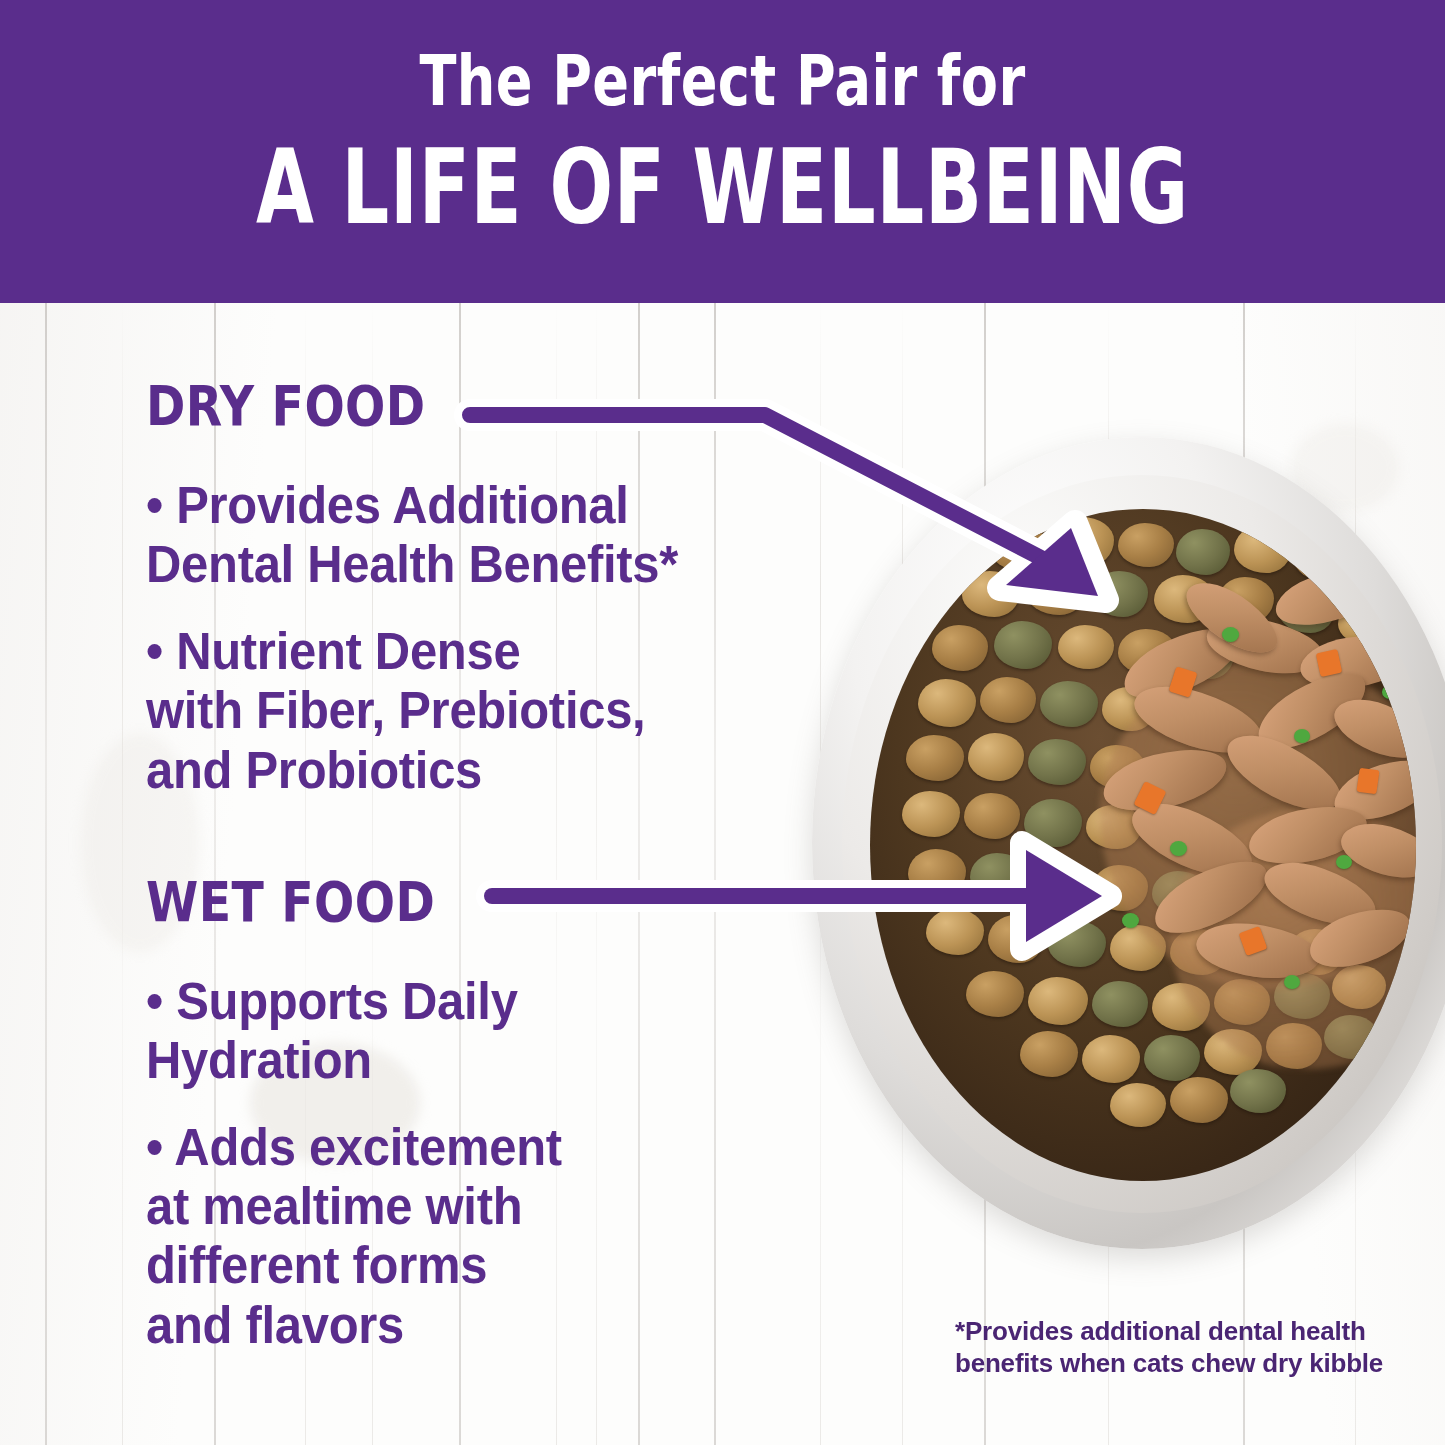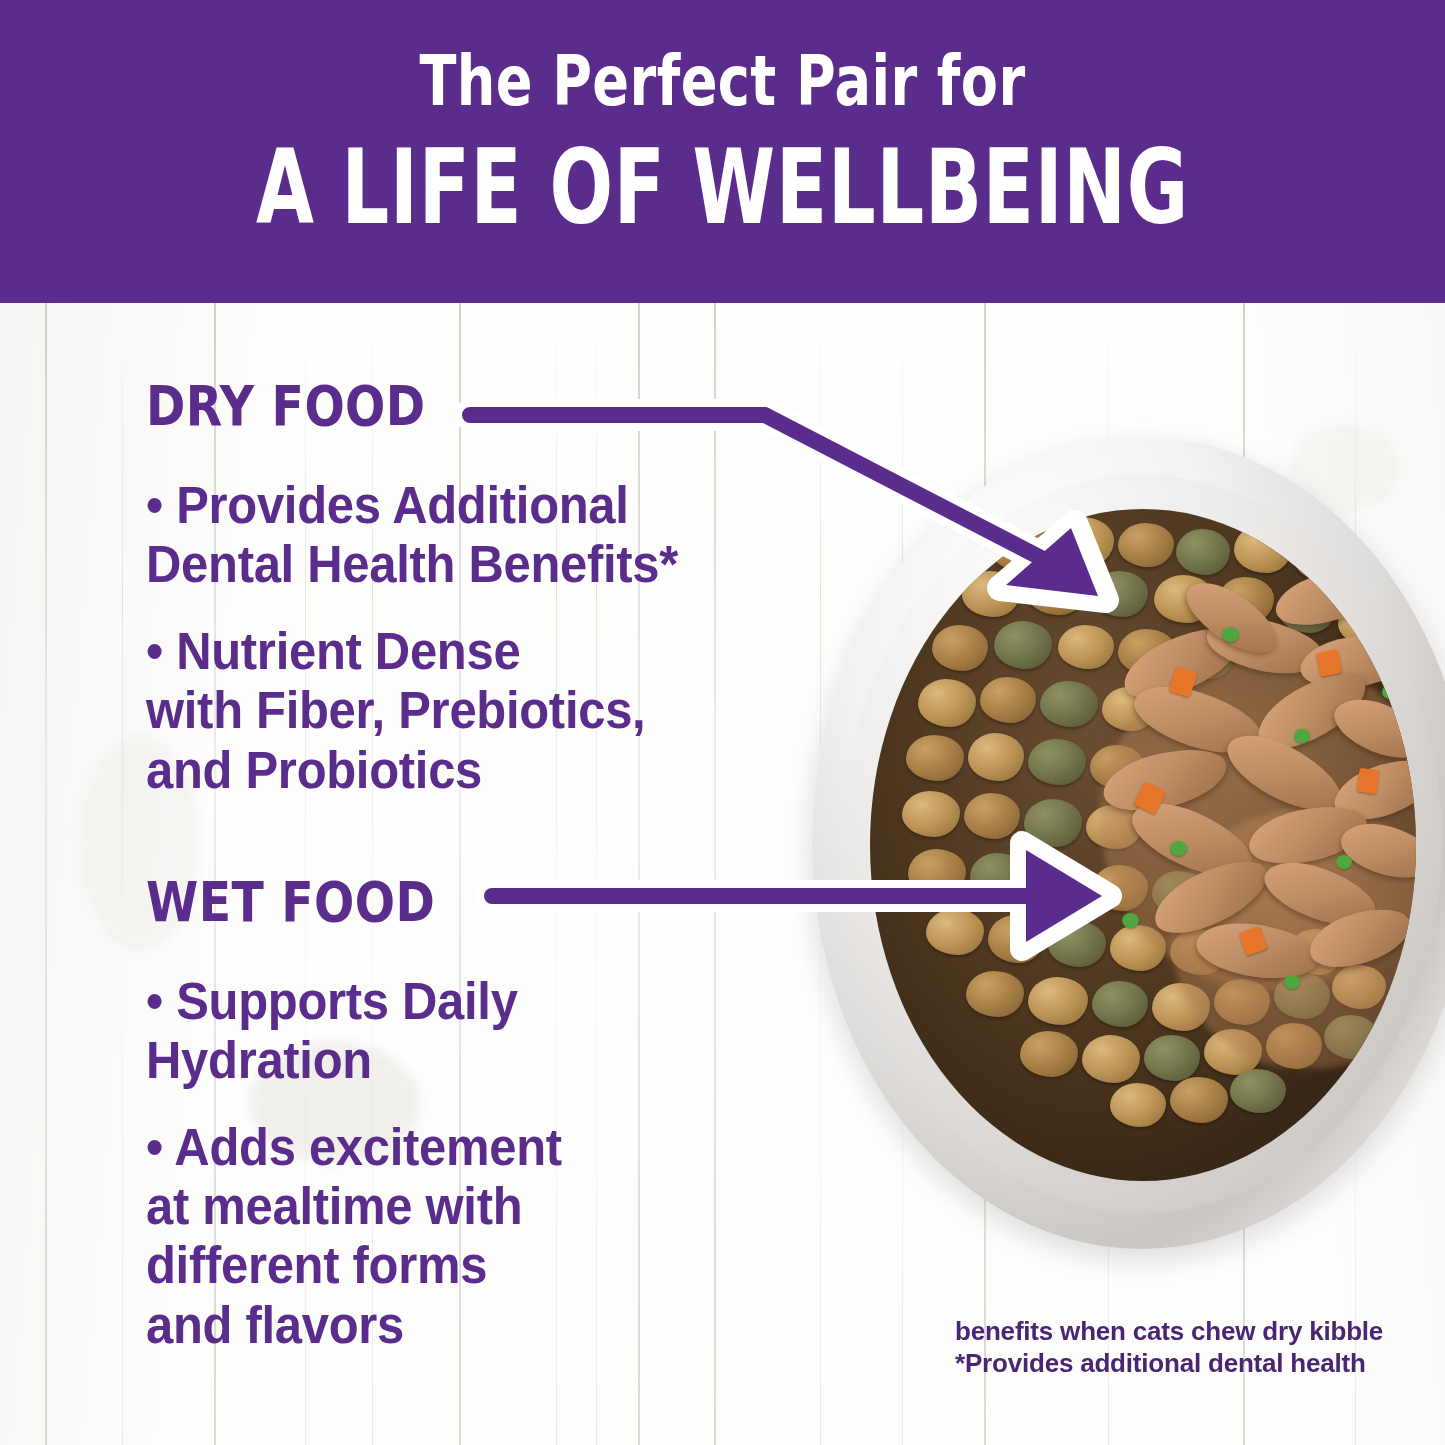--- a/index.html
+++ b/index.html
@@ -306,17 +306,17 @@
     <div style="height:28px;"></div>
     <div class="bullet">
       <div>• Adds excitement</div>
       <div>at mealtime with</div>
       <div>different forms</div>
       <div>and flavors</div>
     </div>
   </div>
 
   <div class="footnote">
+    <div>*Provides additional dental health</div>
     <div>benefits when cats chew dry kibble</div>
-    <div>*Provides additional dental health</div>
   </div>
 
 </div>
 
 </body></html>

